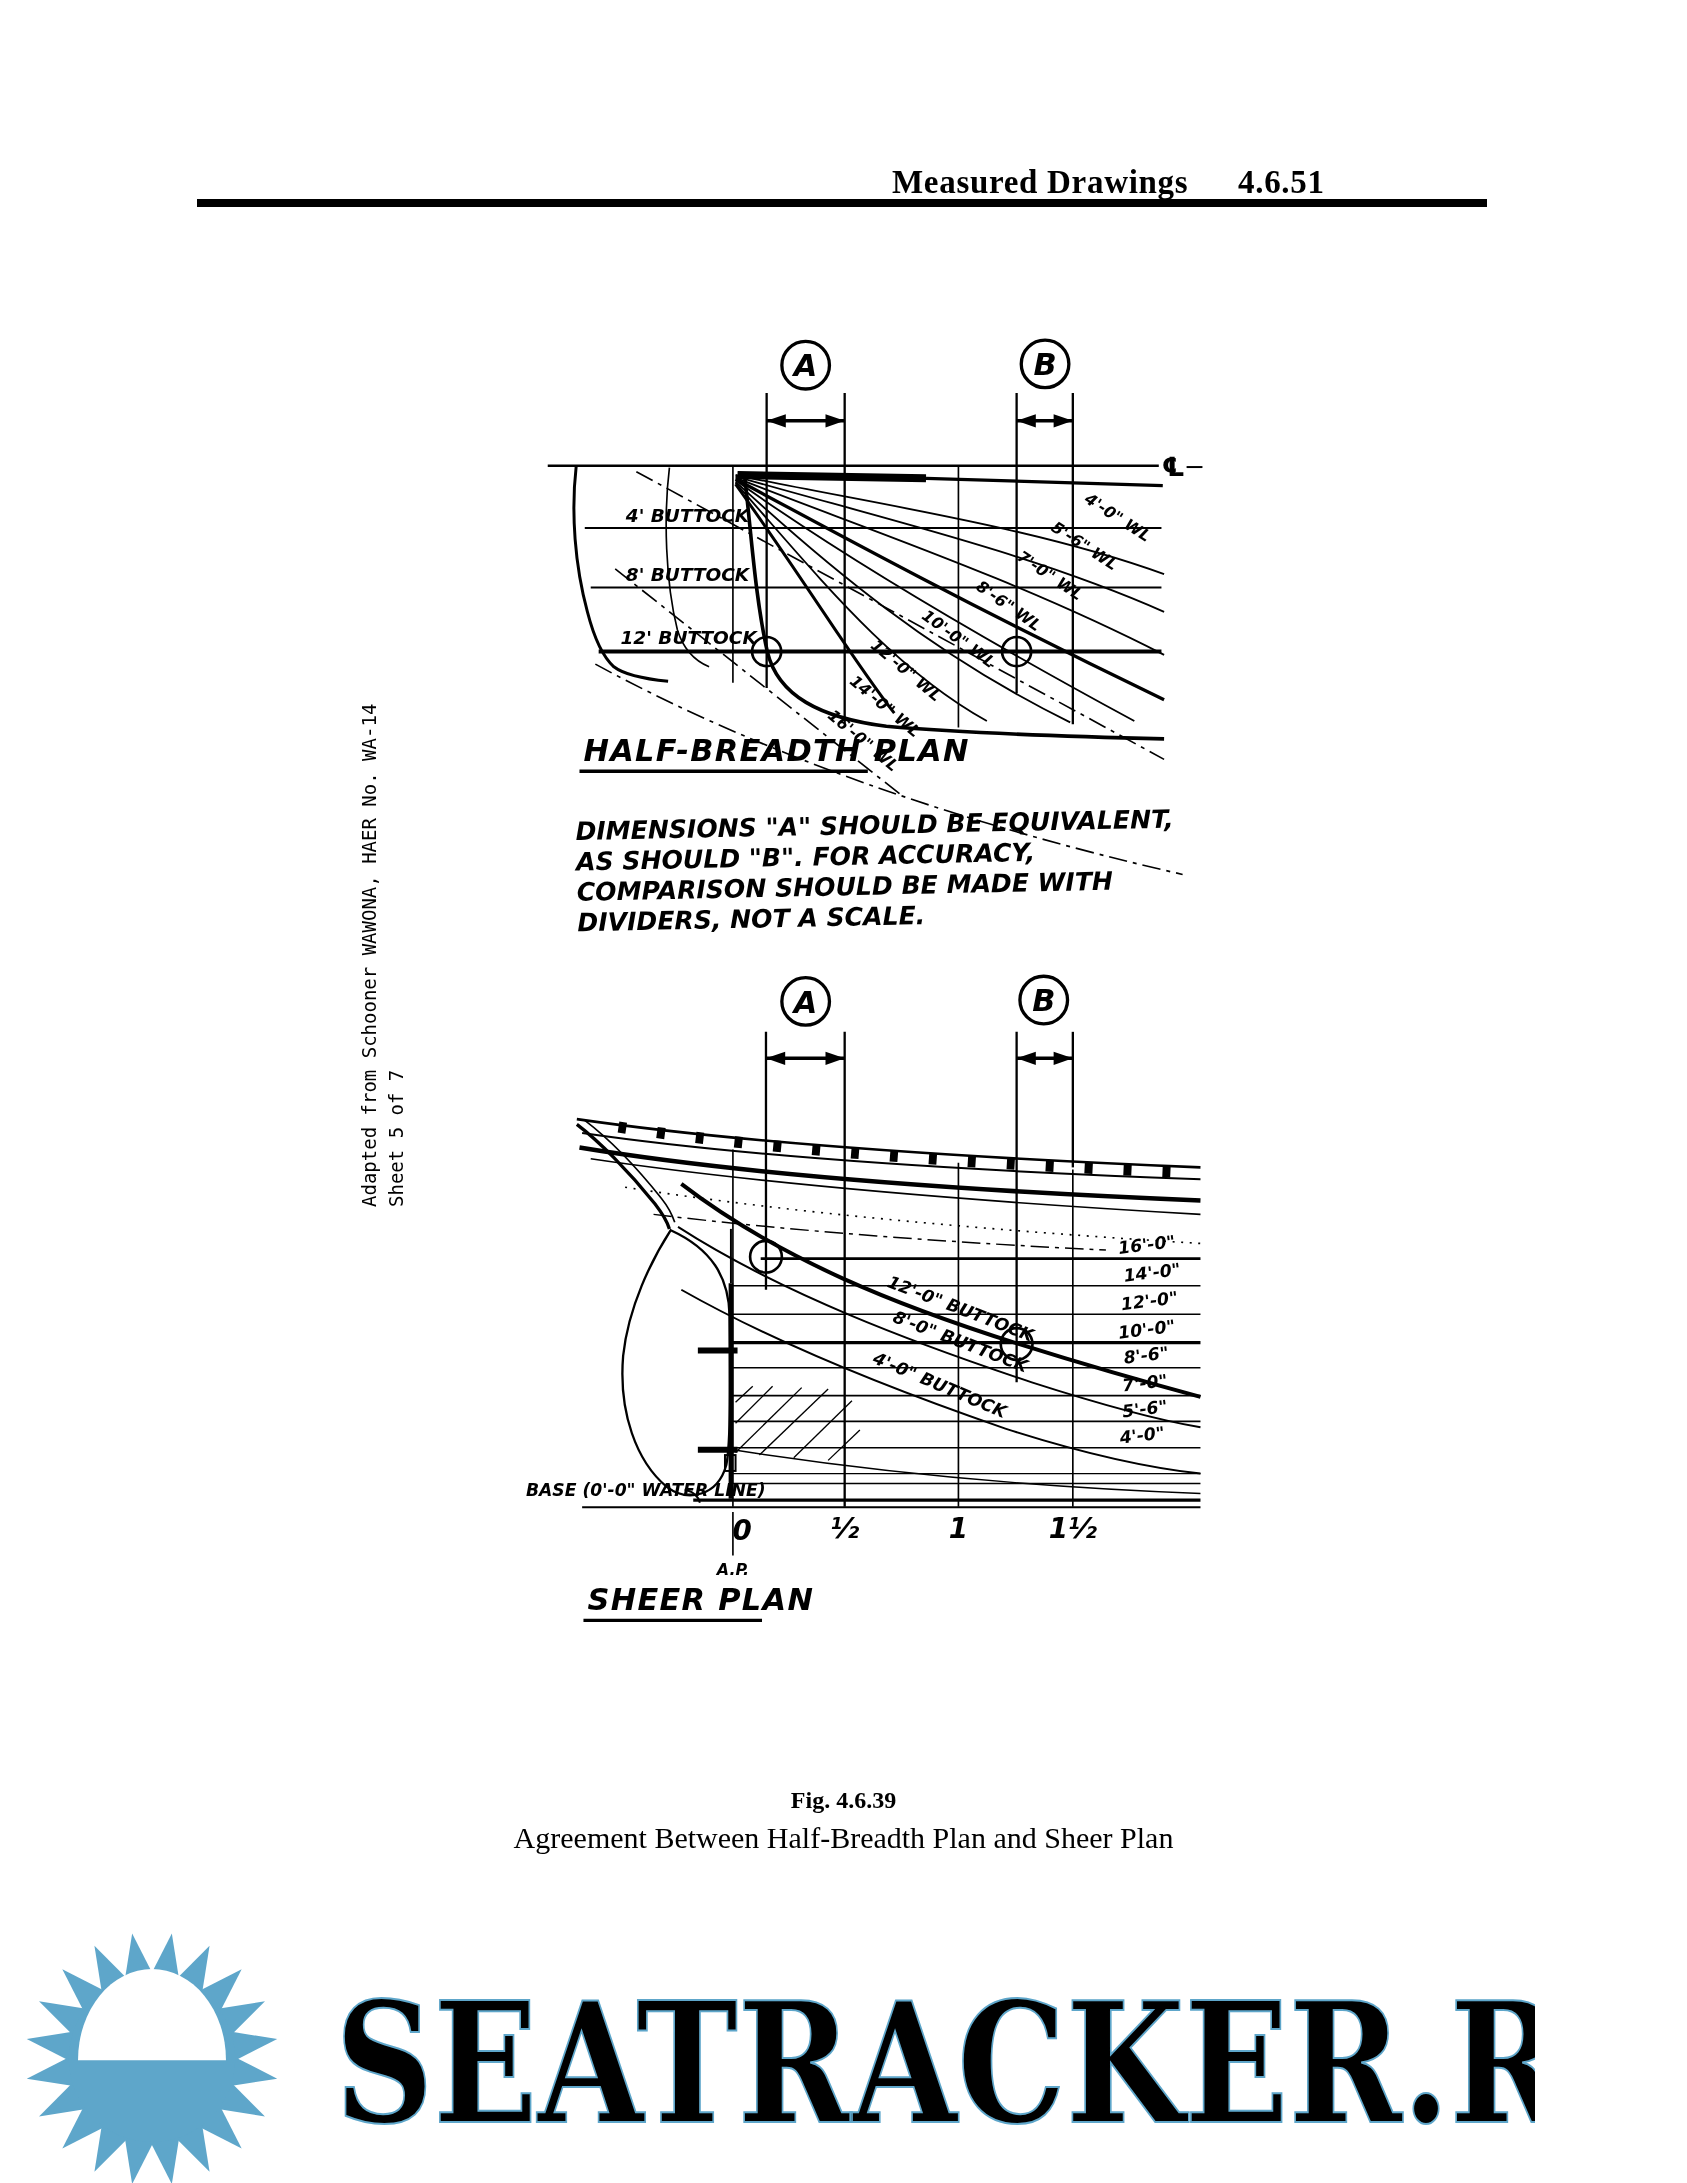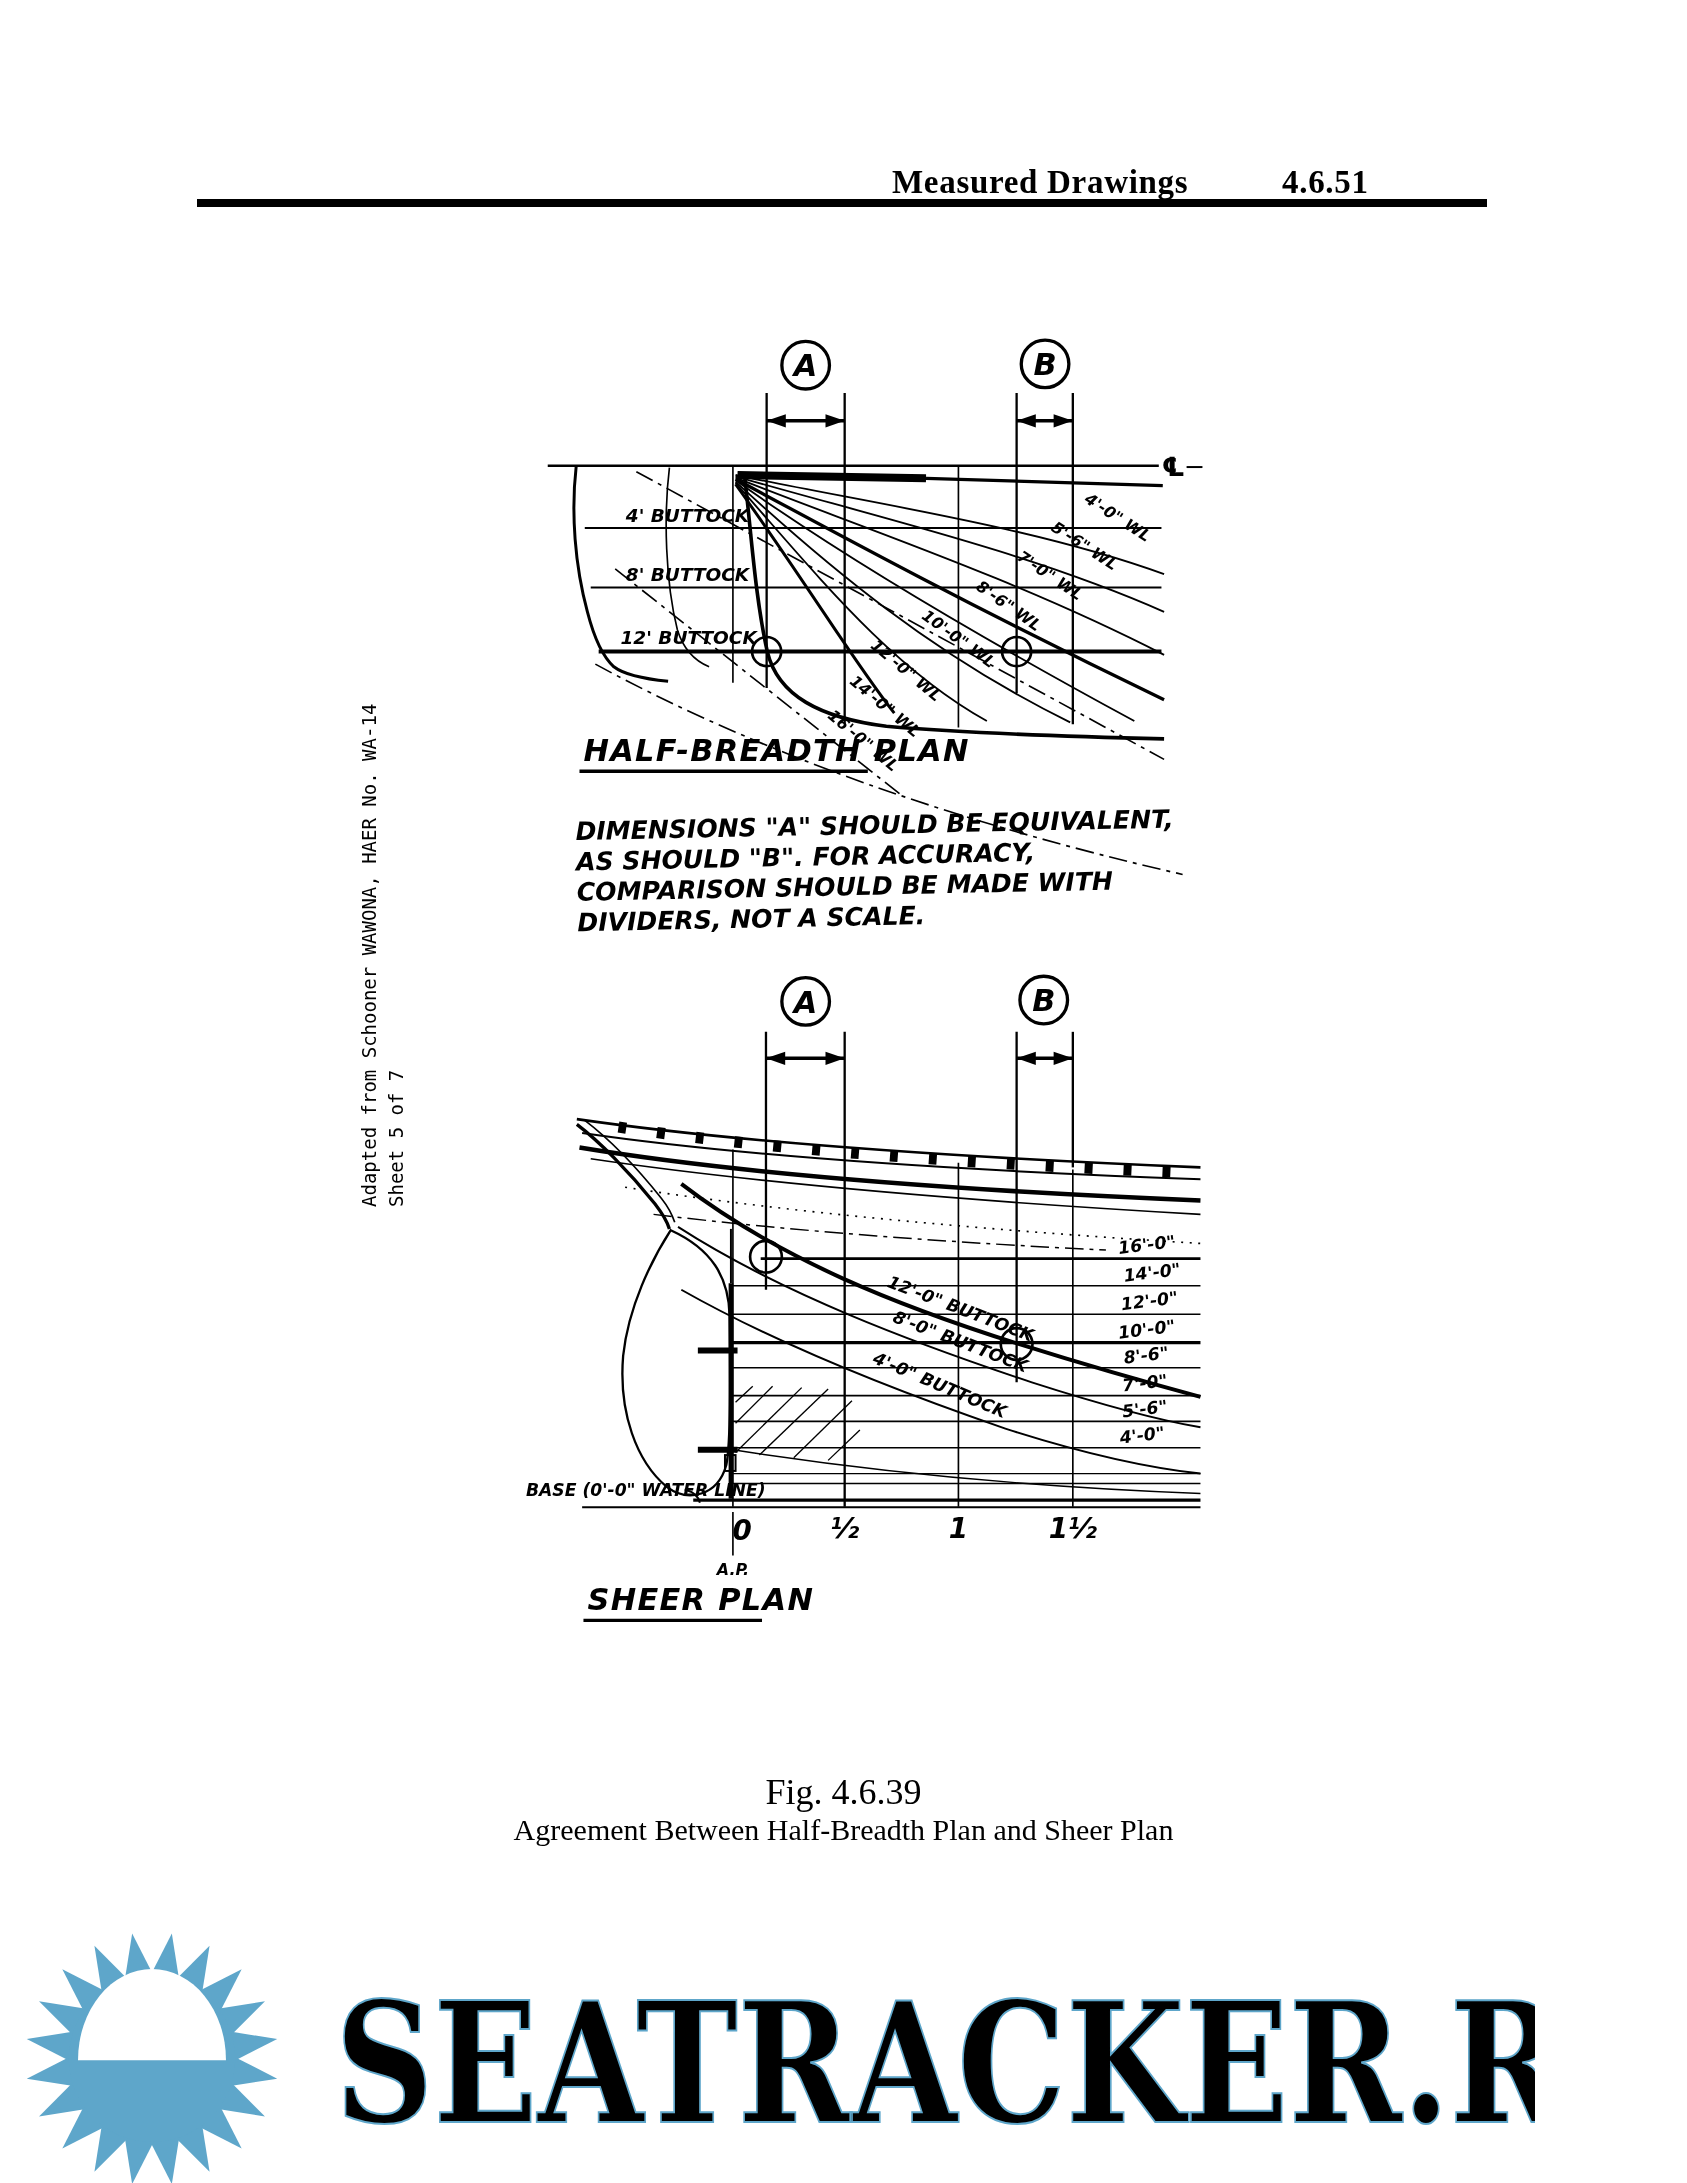--- a/index.html
+++ b/index.html
@@ -4,35 +4,35 @@
 <style>
   html,body{margin:0;padding:0;background:#ffffff;}
   .page{position:relative;width:1535px;height:2183px;background:#ffffff;overflow:hidden;
         font-family:"Liberation Serif", serif;color:#000;}
   .abs{position:absolute;}
   .hdr{font-weight:bold;font-size:33px;letter-spacing:0.7px;}
   .rule{background:#000;height:8px;}
   .sidebar-note{font-family:"DejaVu Sans Mono", monospace;font-size:19px;line-height:27px;
         writing-mode:vertical-rl;transform:rotate(180deg);white-space:pre;}
   .caption{width:1687px;text-align:center;font-size:30px;line-height:37px;}
-  .caption .fig{font-weight:normal;font-size:36px;}
+  .caption .fig{font-weight:bold;font-size:24px;margin-top:8px;}
   .hand{font-family:"DejaVu Sans", sans-serif;font-style:italic;font-weight:700;}
   svg text{fill:#000;}
   .ln{stroke:#000;fill:none;stroke-linecap:butt;}
   .fillb{fill:#000;stroke:none;}
   .dashdot{stroke-dasharray:28 9 6 9;}
   .dotted{stroke-dasharray:3 10;}
 </style>
 </head>
 <body>
 
 <div class="page">
 
   <div class="abs hdr" style="left:892px;top:164px;">Measured Drawings</div>
-  <div class="abs hdr" style="left:1282px;top:164px;">4.6.51</div>
+  <div class="abs hdr" style="left:1238px;top:164px;">4.6.51</div>
   <div class="abs rule" style="left:197px;top:199px;width:1290px;"></div>
 
   <div class="abs sidebar-note" style="left:356px;top:678px;height:529px;"><span>Adapted from Schooner WAWONA, HAER No. WA-14</span>
 <span>Sheet 5 of 7</span></div>
 
   <svg class="abs" style="left:516px;top:304px;" width="701" height="1330" viewBox="780 460 1060 2010">
 
     <g>
 
       <circle class="ln" cx="1218" cy="552" r="36" stroke-width="5"></circle>

